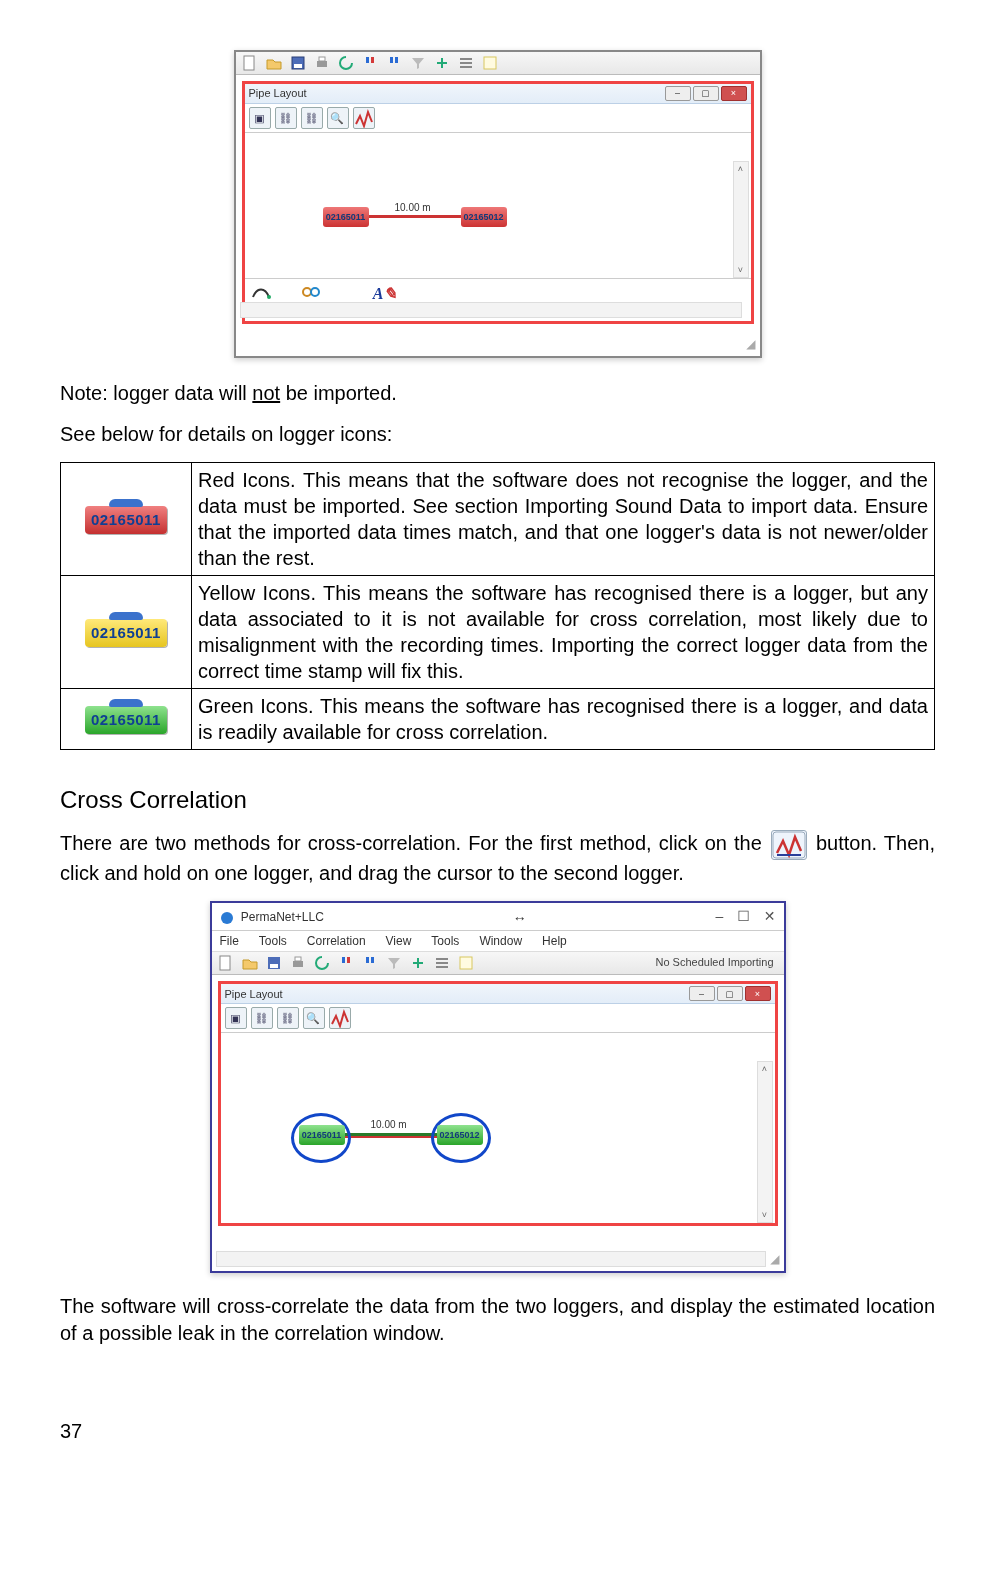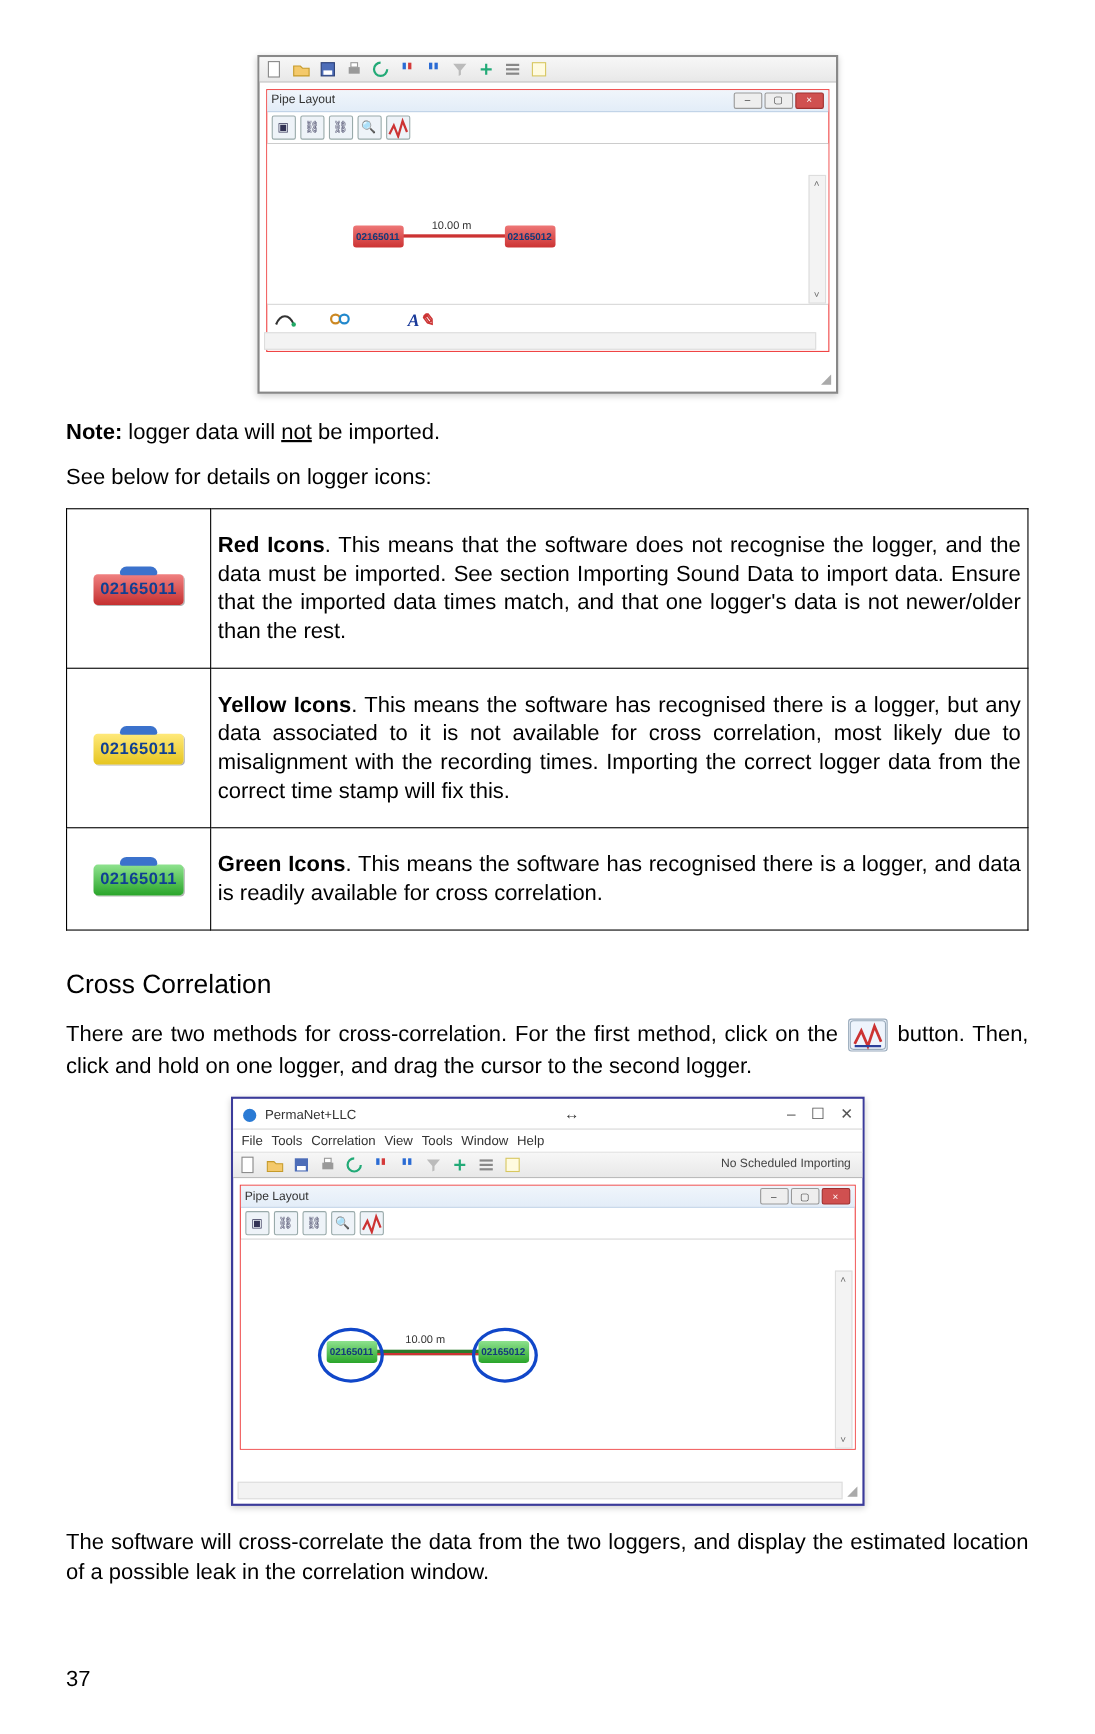--- a/index.html
+++ b/index.html
@@ -35,21 +35,21 @@
     gap:8px;
     font-size:11px;
     color:#444;
   }
   .tb-icon {
     width:16px;height:16px;
     display:inline-block;
   }
   .ss-subwin {
     margin:6px 6px 0 6px;
-    border:1px solid #ef4444;
+    border:3px solid #ef4444;
     background:#fff;
   }
   .ss-titlebar {
     background: linear-gradient(#f0f5fb,#e3edf8);
     font-size:11px; color:#333;
     display:flex; justify-content:space-between; align-items:center;
     padding:2px 4px;
     border-bottom:1px solid #bcd0e6;
   }
   .winbtns { display:flex; gap:2px;}
@@ -94,21 +94,21 @@
   .para { margin: 14px 0; }
 
   table.icon-table {
     border-collapse: collapse;
     width: 100%;
     margin: 6px 0 30px 0;
   }
   table.icon-table td {
     border: 1px solid #000;
     vertical-align: top;
-    padding: 20px 6px;
+    padding: 4px 6px;
     font-size: 20px;
     line-height: 1.3;
   }
   table.icon-table td.iconcell {
     width: 130px;
     text-align: center;
     vertical-align: middle;
     padding:6px 0;
   }
   .logger-ico{
@@ -141,30 +141,30 @@
     display:inline-block;vertical-align:middle;width:34px;height:28px;
     border:1px solid #9ab;background:#eef4fc;border-radius:3px;margin:0 2px;
   }
   .ss2-titlebar{
     display:flex;justify-content:space-between;align-items:center;
     padding:4px 8px;font-size:12px;color:#333;background:#fff;
     border-bottom:1px solid #ccc;
   }
   .ss2-ctrl{display:flex;gap:14px;font-size:14px;color:#555;}
   .ss2-menu{
-    font-size:12px;color:#333;padding:2px 8px;display:flex;gap:8px;
+    font-size:12px;color:#333;padding:2px 8px;display:flex;gap:20px;
     background:#fff;border-bottom:1px solid #ddd;
   }
   .ss2-statusright{
     position:absolute;right:10px;top:52px;font-size:11px;color:#444;
   }
   .pagenum{
     text-align:left;margin-top:71px;font-size:20px;
   }
-  b{font-weight:bold;}
+  b{font-weight:normal;}
 </style>
 </head>
 <body>
 
 <div class="screenshot screenshot1">
   <div class="ss-toolbar">
     <span class="tb-icon">
       <svg viewBox="0 0 16 16">
           <rect x="2" y="1" width="10" height="14" fill="#fff" stroke="#888"></rect>
         </svg>

